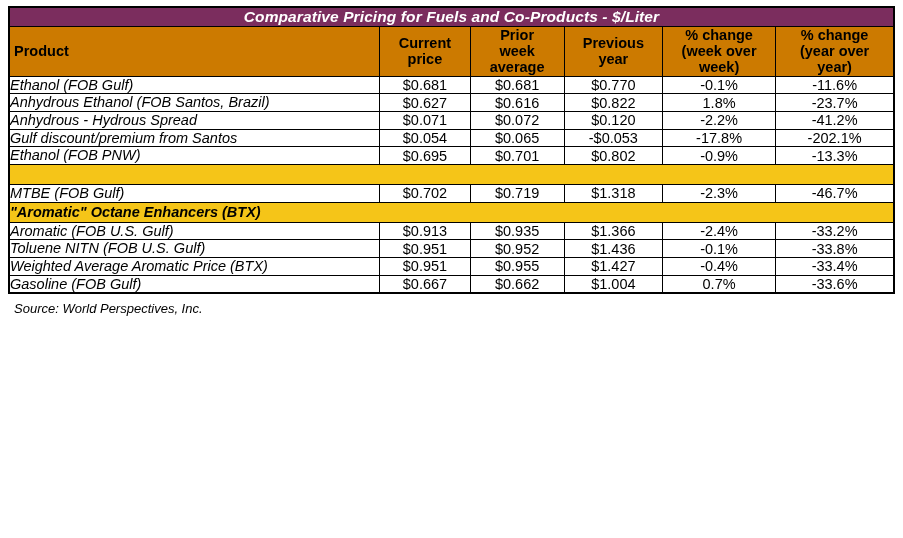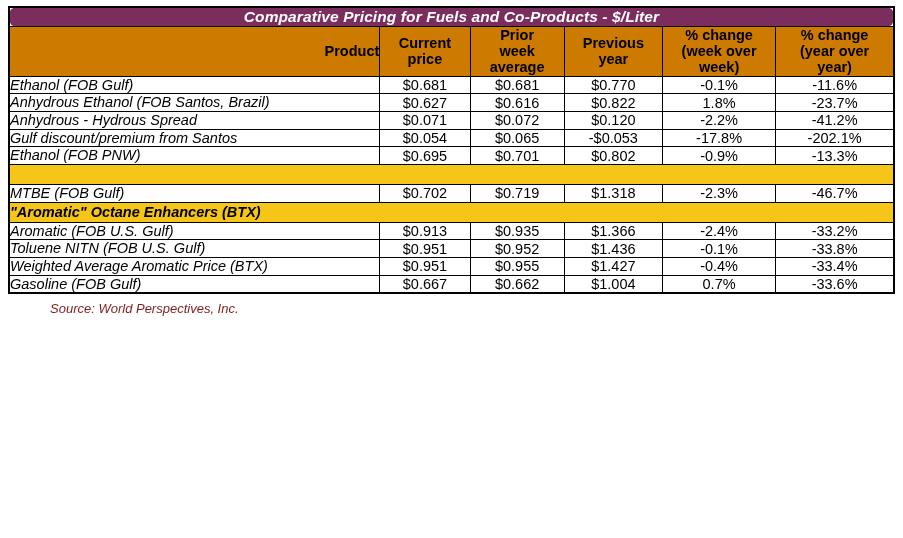--- a/index.html
+++ b/index.html
@@ -31,35 +31,34 @@
   }
   .title-cell {
     background: #7b2d5e;
     color: #ffffff;
     font-weight: bold;
     font-style: italic;
     font-size: 15.5px;
     text-align: center;
     padding: 7px 4px 8px 4px;
     letter-spacing: 0.1px;
-    border-radius: 8px;
   }
   .hdr {
     background: #cc7a00;
     color: #000000;
     font-weight: bold;
     font-size: 14.5px;
     text-align: center;
     vertical-align: middle;
     padding: 4px 3px;
     line-height: 1.12;
   }
   .hdr.product {
-    text-align: right;
-    padding-left: 24px;
+    text-align: left;
+    padding-left: 4px;
   }
   .section {
     background: #f5c518;
     font-weight: bold;
     font-size: 14.5px;
     text-align: left;
     padding: 2px 0 2px 8px;
     height: 19px;
   }
   .section.italic {
@@ -88,22 +87,21 @@
     vertical-align: middle;
   }
   tr.tworow td.label {
     vertical-align: top;
     padding-top: 3px;
   }
   .source {
     font-size: 13px;
     font-style: italic;
     padding: 7px 0 0 6px;
-    color: #7f1d1d;
-    margin-left: 36px;
+    color: #000000;
   }
   col.c0 { width: 370px; }
   col.c1 { width: 90px; }
   col.c2 { width: 94px; }
   col.c3 { width: 98px; }
   col.c4 { width: 113px; }
   col.c5 { width: 118px; }
 </style>
 </head>
 <body>

